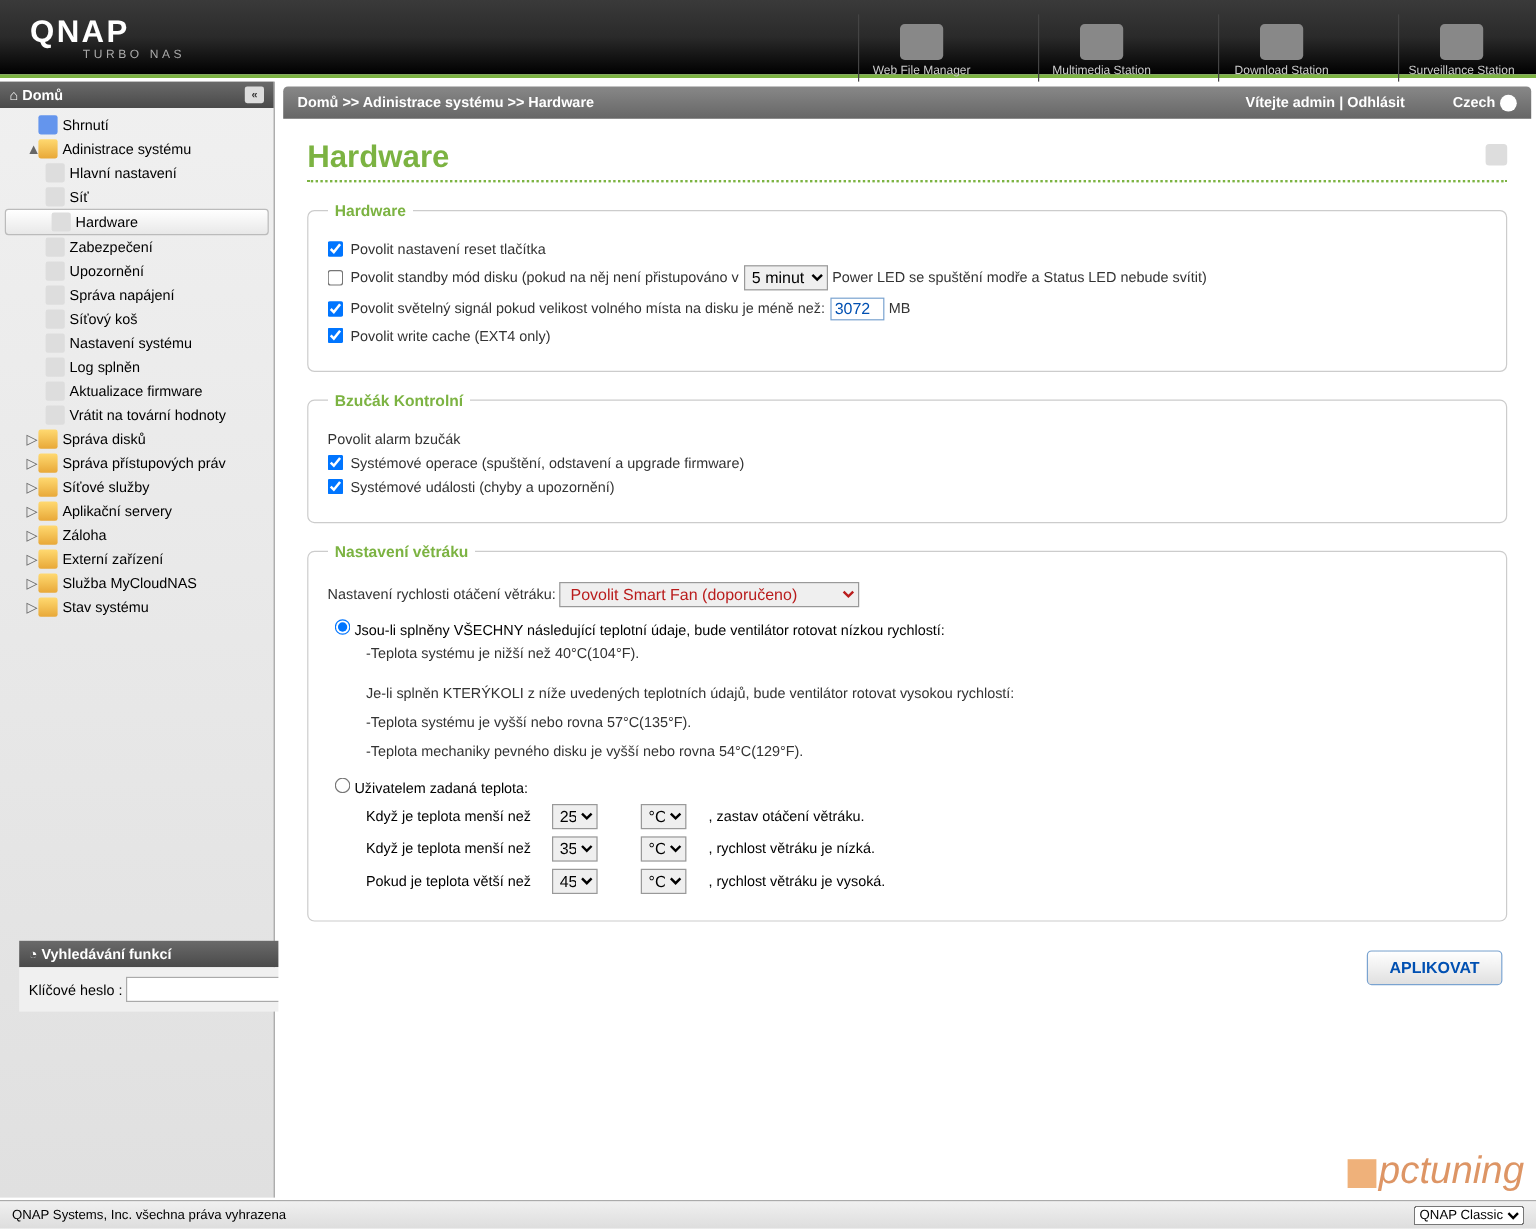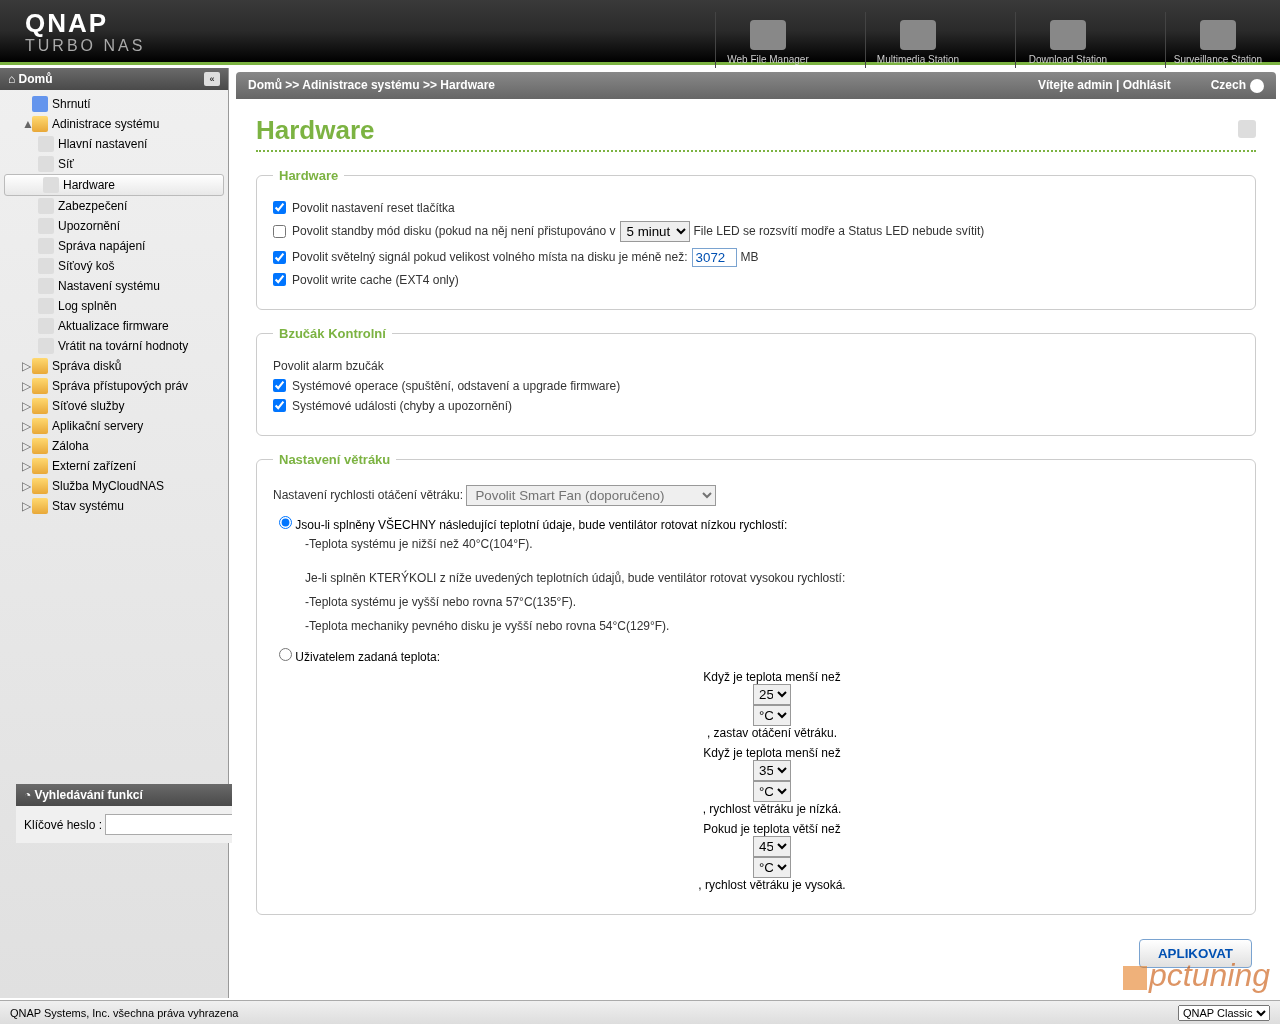--- a/index.html
+++ b/index.html
@@ -2,21 +2,21 @@
 <html><head>
 <meta charset="utf-8">
 <style>
 * { box-sizing: border-box; margin: 0; padding: 0; }
 body { font-family: Arial, sans-serif; font-size: 12px; background: #fff; width: 1280px; height: 1024px; overflow: hidden; position: relative; }
 
 
 .top-header { height: 65px; background: linear-gradient(to bottom, #3a3a3a 0%, #2a2a2a 50%, #000 100%); position: relative; display: flex; align-items: center; border-bottom: 3px solid #7cb342; }
 .logo { color: #fff; margin-left: 25px; }
 .logo-main { font-size: 26px; font-weight: bold; letter-spacing: 2px; }
-.logo-sub { font-size: 16px; letter-spacing: 3px; color: #aaa; margin-top: -2px; }
+.logo-sub { font-size: 10px; letter-spacing: 3px; color: #aaa; margin-top: -2px; margin-left: 44px; }
 .header-apps { display: flex; position: absolute; right: 10px; top: 12px; height: 65px; gap: 45px; }
 .header-app { width: 105px; text-align: center; padding-top: 8px; border-left: 1px solid #444; cursor: pointer; }
 .header-app-icon { width: 36px; height: 30px; margin: 0 auto; background: #888; border-radius: 4px; }
 .header-app-label { color: #ccc; font-size: 10px; margin-top: 4px; }
 
 
 .sidebar { position: absolute; left: 0; top: 68px; width: 229px; height: 930px; background: linear-gradient(to bottom, #f0f0f0, #e0e0e0); border-right: 1px solid #999; }
 .sidebar-title { background: linear-gradient(to bottom, #6a6a6a, #4a4a4a); color: #fff; padding: 4px 8px; font-size: 12px; font-weight: bold; }
 .sidebar-title-btn { float: right; background: #ddd; color: #333; width: 16px; height: 14px; border-radius: 2px; text-align: center; font-size: 9px; line-height: 14px; cursor: pointer; }
 .tree { padding: 4px 0; }
@@ -47,24 +47,24 @@
 .help-icon { float: right; width: 18px; height: 18px; background: #ddd; border-radius: 3px; margin-top: -30px; }
 
 fieldset { border: 1px solid #ccc; border-radius: 6px; padding: 12px 16px 16px; margin-bottom: 16px; }
 legend { color: #7cb342; font-weight: bold; padding: 0 6px; font-size: 13px; }
 .field-row { margin: 6px 0; display: flex; align-items: center; flex-wrap: wrap; }
 .field-row input[type=checkbox], .field-row input[type=radio] { margin-right: 6px; }
 .field-row label { color: #333; }
 .num-input { width: 45px; border: 1px solid #7aa3d0; padding: 1px 3px; margin: 0 4px; color: #0050b2; }
 select.mini { border: 1px solid #999; padding: 1px 2px; margin: 0 4px; }
 
-.fan-select { width: 250px; border: 1px solid #999; padding: 1px 4px; color: #737373; }
+.fan-select { width: 250px; border: 1px solid #999; padding: 1px 4px; color: #b91c1c; }
 .radio-block { margin: 10px 0 6px 6px; }
 .radio-sub { margin-left: 26px; color: #333; line-height: 2; }
-.temp-row { margin-left: 26px; margin-top: 6px; display: flex; align-items: center; flex-direction: column; }
+.temp-row { margin-left: 26px; margin-top: 6px; display: flex; align-items: center; }
 .temp-sel { width: 38px; border: 1px solid #999; padding: 1px; margin: 0 18px; }
 
 .apply-btn { float: right; background: linear-gradient(to bottom, #fff, #e0e0e0); border: 1px solid #7aa3d0; border-radius: 4px; padding: 6px 18px; color: #0050b2; font-weight: bold; cursor: pointer; margin-top: 8px; margin-right: 4px; }
 
 
 .footer { position: absolute; bottom: 0; left: 0; right: 0; height: 24px; background: linear-gradient(to bottom, #f0f0f0, #ddd); border-top: 1px solid #aaa; padding: 4px 10px; font-size: 11px; display: flex; align-items: center; }
 .footer .right { margin-left: auto; }
 .footer select { font-size: 11px; }
 
 
@@ -225,21 +225,21 @@
     <fieldset>
       <legend>Hardware</legend>
       <div class="field-row">
         <input type="checkbox" checked="" style="">
         <label>Povolit nastavení reset tlačítka</label>
       </div>
       <div class="field-row">
         <input type="checkbox" style="">
         <label>Povolit standby mód disku (pokud na něj není přistupováno v</label>
         <select class="mini"><option>5 minut</option></select>
-        <label>File LED se rozsvítí modře a Status LED nebude svítit)</label>
+        <label>Power LED se spuštění modře a Status LED nebude svítit)</label>
       </div>
       <div class="field-row">
         <input type="checkbox" checked="" style="">
         <label>Povolit světelný signál pokud velikost volného místa na disku je méně než:</label>
         <input class="num-input" value="3072" style="">
         <label>MB</label>
       </div>
       <div class="field-row">
         <input type="checkbox" checked="" style="">
         <label>Povolit write cache (EXT4 only)</label>

